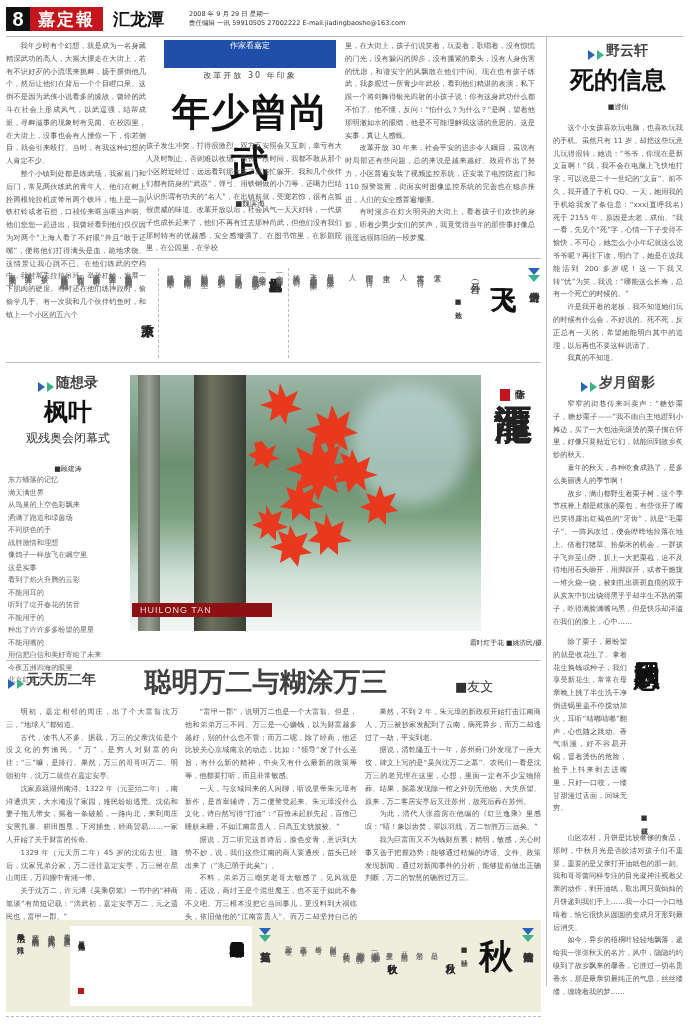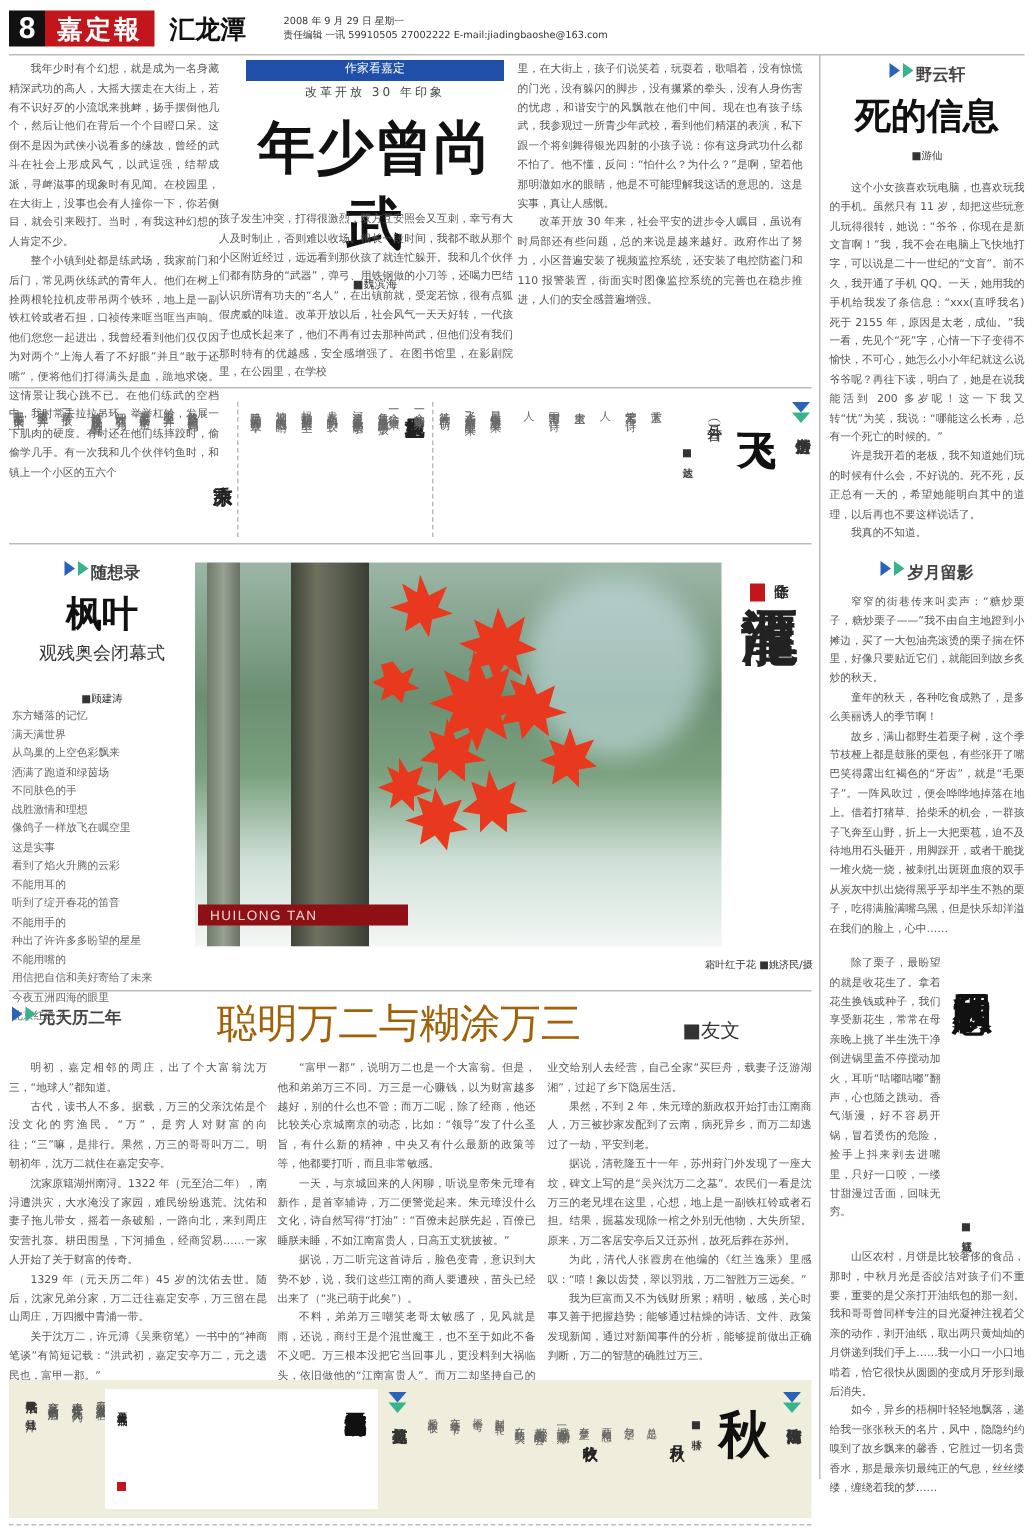--- a/index.html
+++ b/index.html
@@ -7,21 +7,21 @@
 .abs{position:absolute}
 .masthead{left:6px;top:6px;height:26px;display:flex;align-items:center}
 .pageno{background:#111;color:#fff;font-weight:bold;font-size:20px;width:24px;height:24px;display:flex;align-items:center;justify-content:center;font-family:"Liberation Sans",sans-serif}
 .brand{background:#c3161c;color:#fff;font-family:"DejaVu Serif",serif;font-size:17px;font-weight:bold;height:24px;padding:0 8px;display:flex;align-items:center;letter-spacing:2px}
 .section{font-size:17px;font-weight:bold;color:#111;margin-left:10px}
 .meta{margin-left:25px;font-size:6.5px;line-height:9px;color:#333}
 .hrule{left:6px;right:6px;top:36px;height:1px;background:#bbb}
 .body-text{font-size:7.2px;line-height:12.8px;color:#555;text-align:justify}
 .ind{text-indent:2em}
 .vtext{writing-mode:vertical-rl;font-size:7.4px;line-height:12px;color:#666;letter-spacing:1px}
-.kicker{font-size:11px;font-weight:bold;color:#444;display:flex;align-items:flex-start;gap:2px}
+.kicker{font-size:14px;font-weight:bold;color:#444;display:flex;align-items:flex-end;gap:2px}
 .arrow{display:inline-block;width:0;height:0;border-top:5px solid transparent;border-bottom:5px solid transparent;border-left:7px solid #2a63b8}
 .arrow.g{border-left-color:#3ab38c}
 .varrow{display:inline-block;width:0;height:0;border-left:6px solid transparent;border-right:6px solid transparent;border-top:7px solid #2a63b8}
 .varrow.g{border-top-color:#3ab38c}
 .dash-v{border-left:1px dashed #bbb}
 .box-beige{background:#efeedd}
 </style>
 </head>
 <body>
 
@@ -34,31 +34,32 @@
     <div>责任编辑  一讯  59910505  27002222  E-mail:jiadingbaoshe@163.com</div>
   </div>
 </div>
 <div class="abs hrule"></div>
 
 <div class="abs body-text" style="left:6px;top:40px;width:140px">
   <p class="ind">我年少时有个幻想，就是成为一名身藏精深武功的高人，大摇大摆走在大街上，若有不识好歹的小流氓来挑衅，扬手摆倒他几个，然后让他们在背后一个个目瞪口呆。这倒不是因为武侠小说看多的缘故，曾经的武斗在社会上形成风气，以武逞强，结帮成派，寻衅滋事的现象时有见闻。在校园里，在大街上，没事也会有人撞你一下，你若侧目，就会引来殴打。当时，有我这种幻想的人肯定不少。</p>
   <p class="ind">整个小镇到处都是练武场，我家前门和后门，常见两伙练武的青年人。他们在树上拴两根轮拉机皮带吊两个铁环，地上是一副铁杠铃或者石担，口祯传来哐当哐当声响。他们您您一起进出，我曾经看到他们仅仅因为对两个“上海人看了不好眼”并且“敢于还嘴”，便将他们打得满头是血，跪地求饶。这情景让我心跳不已。在他们练武的空档中，我时常去拉拉吊环，举举杠铃，发展一下肌肉的硬度。有时还在他们练摔跤时，偷偷学几手。有一次我和几个伙伴钓鱼时，和镇上一个小区的五六个</p>
 </div>
 <div class="abs" style="left:164px;top:40px;width:172px">
-  <div style="background:#1f4fa8;color:#fff;font-size:8px;text-align:center;height:14px;line-height:11px">作家看嘉定</div>
+  <div style="background:#1f4fa8;color:#fff;font-size:8px;text-align:center;height:28px;line-height:11px">作家看嘉定</div>
   <div style="font-size:8px;text-align:center;color:#444;margin-top:2px;letter-spacing:2px">改革开放 30 年印象</div>
   <div style="font-size:38px;font-weight:900;color:#111;text-align:center;margin-top:6px;letter-spacing:1px">年少曾尚武</div>
   <div style="font-size:7.5px;text-align:center;color:#333;margin-top:10px">■魏滨海</div>
 </div>
 <div class="abs body-text" style="left:146px;top:140px;width:196px">
   <p>孩子发生冲突，打得很激烈，双方互安照会又互刺，幸亏有大人及时制止，否则难以收场。很长一段时间，我都不敢从那个小区附近经过，远远看到那伙孩了就连忙躲开。我和几个伙伴们都有防身的“武器”，弹弓、用铁钢做的小刀等，还喝力巴结认识所谓有功夫的“名人”，在出镇前就，受宠若惊，很有点狐假虎威的味道。改革开放以后，社会风气一天天好转，一代孩子也成长起来了，他们不再有过去那种尚武，但他们没有我们那时特有的优越感，安全感增强了。在图书馆里，在影剧院里，在公园里，在学校</p>
 </div>
 <div class="abs body-text" style="left:345px;top:40px;width:190px">
   <p>里，在大街上，孩子们说笑着，玩耍着，歌唱着，没有惊慌的门光，没有躲闪的脚步，没有攥紧的拳头，没有人身伤害的忧虑，和谐安宁的风飘散在他们中间。现在也有孩子练武，我参观过一所青少年武校，看到他们精湛的表演，私下跟一个将剑舞得银光四射的小孩子说：你有这身武功什么都不怕了。他不懂，反问：“怕什么？为什么？”是啊，望着他那明澈如水的眼睛，他是不可能理解我这话的意思的。这是实事，真让人感慨。</p>
   <p class="ind">改革开放 30 年来，社会平安的进步令人瞩目，虽说有时局部还有些问题，总的来说是越来越好。政府作出了努力，小区普遍安装了视频监控系统，还安装了电控防盗门和 110 报警装置，街面实时图像监控系统的完善也在稳步推进，人们的安全感普遍增强。</p>
+  <p class="ind">有时漫步在灯火明亮的大街上，看着孩子们欢快的身影，听着少男少女们的笑声，我竟觉得当年的那些事好像总很遥远很陈旧的一段梦魇。</p>
 </div>
 
 <div class="abs" style="left:546px;top:36px;width:1px;height:950px;background:#bbb"></div>
 <div class="abs" style="left:553px;top:36px;width:130px">
   <div class="kicker" style="justify-content:center;margin-top:6px">
     <span class="arrow"></span>
       <span class="arrow g"></span>
     <span>野云轩</span>
   </div>
   <div style="font-size:24px;font-weight:900;text-align:center;color:#111;margin-top:4px">死的信息</div>
@@ -203,40 +204,39 @@
     <p class="ind">如今，异乡的梧桐叶轻轻地飘落，递给我一张张秋天的名片，风中，隐隐约约嗅到了故乡飘来的馨香，它胜过一切名贵香水，那是最亲切最纯正的气息，丝丝缕缕，缠绕着我的梦……</p>
   </div>
 </div>
 
 <div class="abs" style="left:6px;top:660px;width:535px;height:1px;background:#bbb"></div>
 <div class="abs kicker" style="left:8px;top:671px">
   <span class="arrow"></span>
     <span class="arrow g"></span>
   <span>元天历二年</span>
 </div>
-<div class="abs" style="left:116px;top:664px;width:300px;font-size:27px;font-weight:400;color:#a16207;text-align:center">聪明万二与糊涂万三</div>
+<div class="abs" style="left:116px;top:664px;width:300px;font-size:27px;font-weight:700;color:#404040;text-align:center">聪明万二与糊涂万三</div>
 <div class="abs" style="left:455px;top:678px;font-size:13px;color:#333">■友文</div>
 <div class="abs body-text" style="left:6px;top:706px;width:172px">
   <p class="ind">明初，嘉定相邻的周庄，出了个大富翁沈万三，“地球人”都知道。</p>
   <p class="ind">古代，读书人不多。据载，万三的父亲沈佑是个没文化的穷渔民。“万”，是穷人对财富的向往；“三”嘛，是排行。果然，万三的哥哥叫万二。明朝初年，沈万二就住在嘉定安亭。</p>
   <p class="ind">沈家原籍湖州南浔。1322 年（元至治二年），南浔遭洪灾，大水淹没了家园，难民纷纷逃荒。沈佑和妻子拖儿带女，摇着一条破船，一路向北，来到周庄安营扎寨。耕田围垦，下河捕鱼，经商贸易……一家人开始了关于财富的传奇。</p>
   <p class="ind">1329 年（元天历二年）45 岁的沈佑去世。随后，沈家兄弟分家，万二迁往嘉定安亭，万三留在昆山周庄，万四搬中青浦一带。</p>
   <p class="ind">关于沈万二，许元溥《吴乘窃笔》一书中的“神商笔谈”有简短记载：“洪武初，嘉定安亭万二，元之遗民也，富甲一郡。”</p>
   <p class="ind">元明交替，政局动荡。而沈家兄弟都是经商高手，乱世中，他们积累了财富。</p>
 </div>
 <div class="abs body-text" style="left:185px;top:706px;width:172px">
   <p class="ind">“富甲一郡”，说明万二也是一个大富翁。但是，他和弟弟万三不同。万三是一心赚钱，以为财富越多越好，别的什么也不管；而万二呢，除了经商，他还比较关心京城南京的动态，比如：“领导”发了什么圣旨，有什么新的精神，中央又有什么最新的政策等等，他都要打听，而且非常敏感。</p>
   <p class="ind">一天，与京城回来的人闲聊，听说皇帝朱元璋有新作，是首宰辅诗，万二便警觉起来。朱元璋没什么文化，诗自然写得“打油”：“百僚未起朕先起，百僚已睡朕未睡，不如江南富贵人，日高五丈犹披被。”</p>
   <p class="ind">据说，万二听完这首诗后，脸色变青，意识到大势不妙，说，我们这些江南的商人要遭殃，苗头已经出来了（“兆已萌于此矣”）。</p>
   <p class="ind">不料，弟弟万三嘲笑老哥太敏感了，见风就是雨，还说，商纣王是个混世魔王，也不至于如此不备不义吧。万三根本没把它当回事儿，更没料到大祸临头，依旧做他的“江南富贵人”。而万二却坚持自己的判断，和家里人商量，很快就将产</p>
 </div>
 <div class="abs body-text" style="left:365px;top:706px;width:176px">
-  <p>业交给别人去经营，自己全家“买巨舟，载妻子泛游湖湘”，过起了乡下隐居生活。</p>
   <p class="ind">果然，不到 2 年，朱元璋的新政权开始打击江南商人，万三被抄家发配到了云南，病死异乡，而万二却逃过了一劫，平安到老。</p>
-  <p class="ind">据说，清乾隆五十一年，苏州葑门外发现了一座大坟，碑文上写的是“吴兴沈万二之墓”。农民们一看是沈万三的老兄埋在这里，心想，地上是一副铁杠铃或者石担。结果，掘墓发现除一棺之外别无他物，大失所望。原来，万二客居安亭后又迁苏州，故死后葬在苏州。</p>
+  <p class="ind">据说，清乾隆五十一年，苏州葑门外发现了一座大坟，碑文上写的是“吴兴沈万二之墓”。农民们一看是沈万三的老兄埋在这里，心想，里面一定有不少宝物陪葬。结果，掘墓发现除一棺之外别无他物，大失所望。原来，万二客居安亭后又迁苏州，故死后葬在苏州。</p>
   <p class="ind">为此，清代人张霞房在他编的《红兰逸乘》里感叹：“嘻！象以齿焚，翠以羽戕，万二智胜万三远矣。”</p>
   <p class="ind">我为巨富而又不为钱财所累；精明，敏感，关心时事又善于把握趋势；能够通过枯燥的诗话、文件、政策发现新闻，通过对新闻事件的分析，能够提前做出正确判断，万二的智慧的确胜过万三。</p>
 </div>
 
 <div class="abs box-beige" style="left:6px;top:920px;width:330px;height:92px">
   <div style="position:absolute;left:8px;top:8px;height:76px;display:flex;flex-direction:row-reverse;gap:4px">
     <div class="vtext" style="color:#555">湖水深浅抽天</div>
     <div class="vtext" style="color:#555">春风湖上有人栖</div>
     <div class="vtext" style="color:#555">小楼平在花林内</div>
     <div class="vtext" style="color:#555">穿暮青山肩钓船</div>

